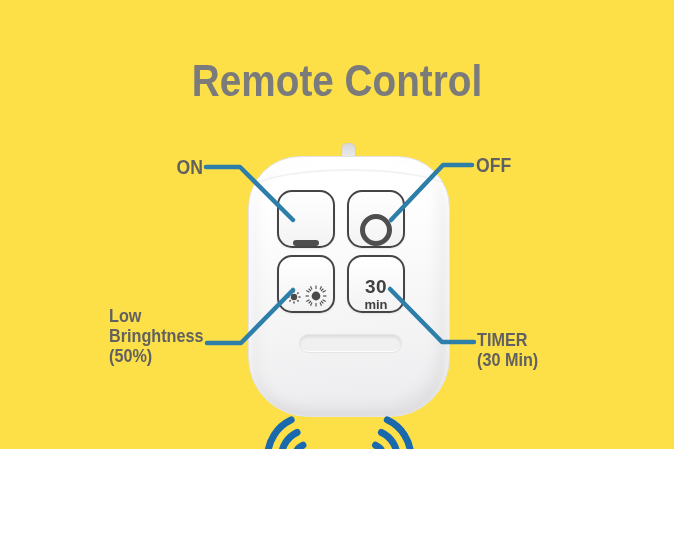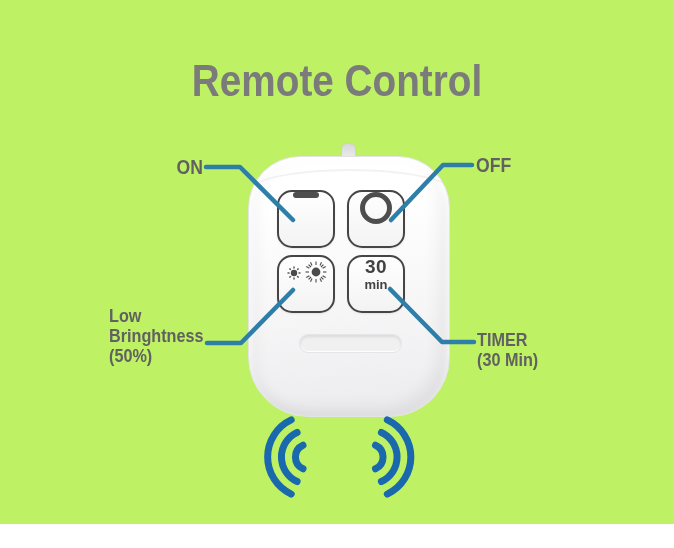--- a/index.html
+++ b/index.html
@@ -1,20 +1,20 @@
 <!DOCTYPE html>
 <html><head>
 <meta charset="utf-8">
 <style>
   html, body { margin: 0; padding: 0; background: #ffffff; }
   .canvas {
     position: relative;
     width: 674px;
-    height: 524px;
-    background: #bef264;
+    height: 449px;
+    background: #fde047;
     overflow: hidden;
     font-family: "Liberation Sans", sans-serif;
   }
 
   
   .title {
     position: absolute;
     top: 56px; left: 0;
     width: 100%;
     text-align: center;
@@ -66,21 +66,21 @@
     column-gap: 12px;
     row-gap: 7px;
   }
   .rbtn {
     width: 58px; height: 58px;
     box-sizing: border-box;
     background: linear-gradient(180deg, #ffffff, #f3f3f4);
     border: 2.5px solid #454545;
     border-radius: 15px;
     display: flex;
-    align-items: flex-start;
+    align-items: flex-end;
     justify-content: center;
     box-shadow: 0 1px 2px rgba(0,0,0,0.08);
   }
   .glyph-dash { width: 26px; height: 6px; background: #4e4e4e; border-radius: 3px; }
   .glyph-ring { width: 22px; height: 22px; border: 5px solid #4e4e4e; border-radius: 50%; }
   .timer-face { text-align: center; color: #424242; font-weight: bold; }
   .timer-face .t30 { font-size: 19px; line-height: 1; letter-spacing: 0.5px; }
   .timer-face .tmin { font-size: 13px; line-height: 1; margin-top: 2px; }
   .slot {
     position: absolute;

